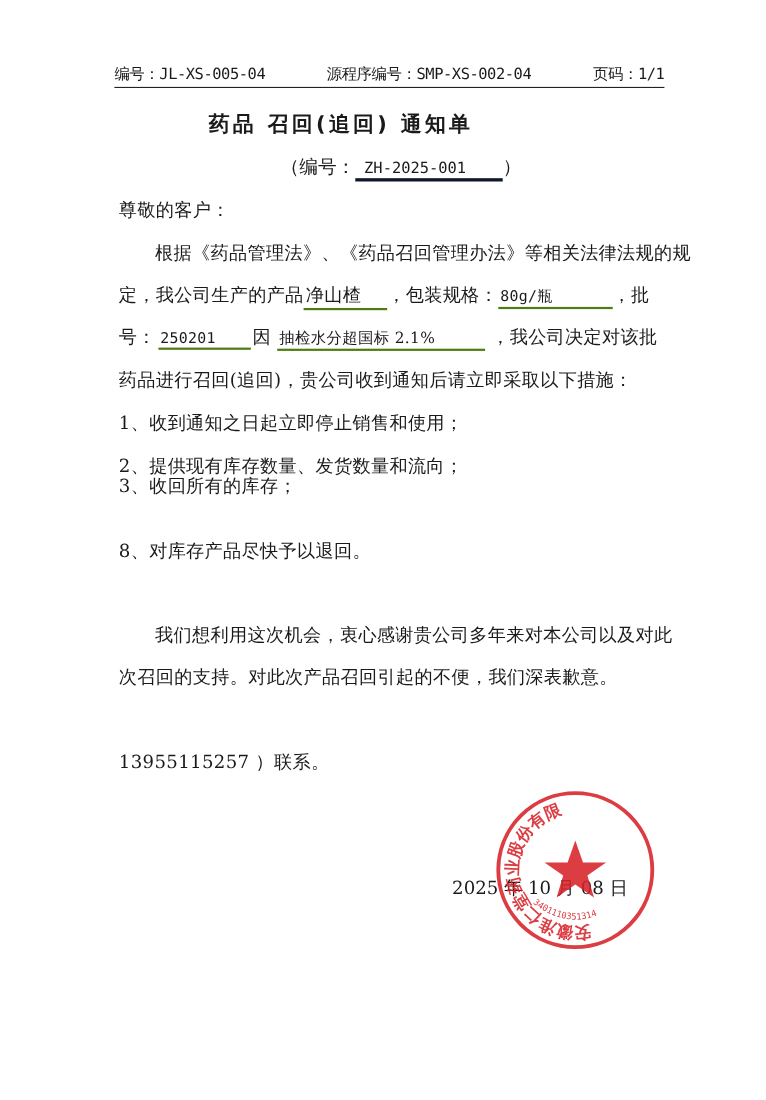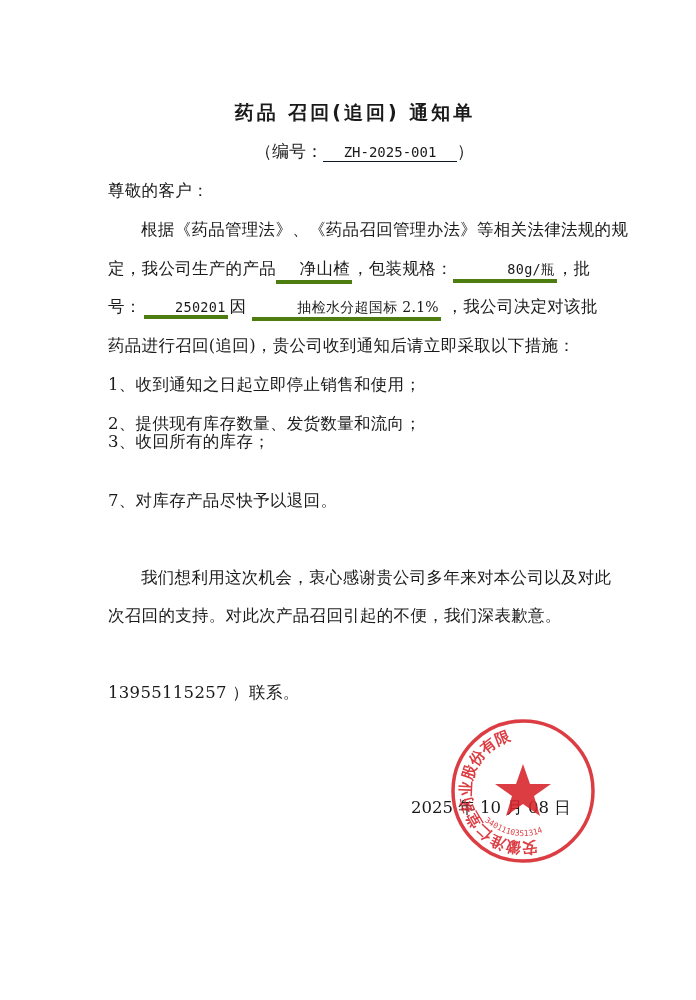--- a/index.html
+++ b/index.html
@@ -14,40 +14,44 @@
     font-family: "DejaVu Sans Mono", "Liberation Mono", monospace;
   }
   .header span { position: absolute; top: 2px; white-space: nowrap; letter-spacing: -0.4px; }
   .hdr-code { left: 0; }
   .hdr-src { left: 193px; }
   .hdr-page { right: 0; }
   .title {
     position: absolute; left: 0; width: 620px; top: 100px; text-align: center;
     font-size: 19px; font-weight: bold; letter-spacing: 3px;
     font-family: "DejaVu Sans", "Liberation Sans", sans-serif;
-    margin-left: 45px;
   }
   .docno {
     position: absolute; left: 255px; top: 140px; font-size: 17px; white-space: nowrap;
   }
-  .docno .u { display: inline-block; min-width: 118px; border-bottom: 1px solid #0f172a; text-align: center;
+  .docno .u { display: inline-block; min-width: 118px; border-bottom: 3px solid #0f172a; text-align: left;
     font-family: "DejaVu Sans Mono", "Liberation Mono", monospace; font-size: 14px; padding: 0 8px 1px 8px; }
   .line { position: absolute; left: 108px; font-size: 16.5px; white-space: nowrap; letter-spacing: 0.3px; }
-  .u2 { display: inline-block; border-bottom: 4px solid #4d7c0f; text-align: right; padding: 0 2px; }
+  .u2 { display: inline-block; border-bottom: 2px solid #4d7c0f; text-align: left; padding: 0 2px; }
   .mono { font-family: "DejaVu Sans Mono", "Liberation Mono", monospace; font-size: 13.5px; }
   .sig { position: absolute; left: 415px; top: 758px; font-size: 16.5px; white-space: nowrap;
     font-family: "DejaVu Sans", "Liberation Sans", sans-serif; }
   .date { position: absolute; left: 411px; top: 797px; font-size: 16.5px; white-space: nowrap; }
   .stamp { position: absolute; left: 448px; top: 716px; width: 150px; height: 150px; opacity: 0.88; }
 </style>
 </head>
 <body>
 
 <div class="page">
 
+  <div class="header">
+    <span class="hdr-code"><span style="position:static">编号：</span><span style="position:static">JL-XS-005-04</span></span>
+    <span class="hdr-src"><span style="position:static">源程序编号：</span><span style="position:static">SMP-XS-002-04</span></span>
+    <span class="hdr-page"><span style="position:static">页码：</span><span style="position:static">1/1</span></span>
+  </div>
 
   <div class="title">药品 召回(追回) 通知单</div>
 
   <div class="docno">
     <span>（编号：</span><span class="u">ZH-2025-001</span><span>）</span>
   </div>
 
   <div class="line" style="top:180px;">尊敬的客户：</div>
 
   <div class="line" style="top:219px; left:141px;">根据《药品管理法》、《药品召回管理办法》等相关法律法规的规</div>
@@ -58,21 +62,21 @@
 
   <div class="line" style="top:296px;">
     <span>号：</span><span class="u2 mono" style="min-width:80px; margin:0 2px">250201</span><span>因</span>&nbsp;<span class="u2" style="min-width:185px; font-size:14px">抽检水分超国标 2.1%</span>&nbsp;<span>，我公司决定对该批</span>
   </div>
 
   <div class="line" style="top:335px;">药品进行召回(追回)，贵公司收到通知后请立即采取以下措施：</div>
 
   <div class="line" style="top:374px;text-align:center;">1、收到通知之日起立即停止销售和使用；</div>
   <div class="line" style="top:413px;">2、提供现有库存数量、发货数量和流向；</div>
   <div class="line" style="top:431px;">3、收回所有的库存；</div>
-  <div class="line" style="top:490px;">7、对库存产品尽快予以退回。</div>
+  <div class="line" style="top:490px;">8、对库存产品尽快予以退回。</div>
 
   <div class="line" style="top:567px; left:141px;">我们想利用这次机会，衷心感谢贵公司多年来对本公司以及对此</div>
   <div class="line" style="top:605px;">次召回的支持。对此次产品召回引起的不便，我们深表歉意。</div>
   <div class="line" style="top:682px;">13955115257 ）联系。</div>
 
   <div class="date">2025 年 10 月 08 日</div>
 
   <svg class="stamp" viewBox="0 0 150 150">
     <defs>
       <path id="ringPath" d="M 75 75 m -52 0 a 52 52 0 1 1 104 0" fill="none"></path>

